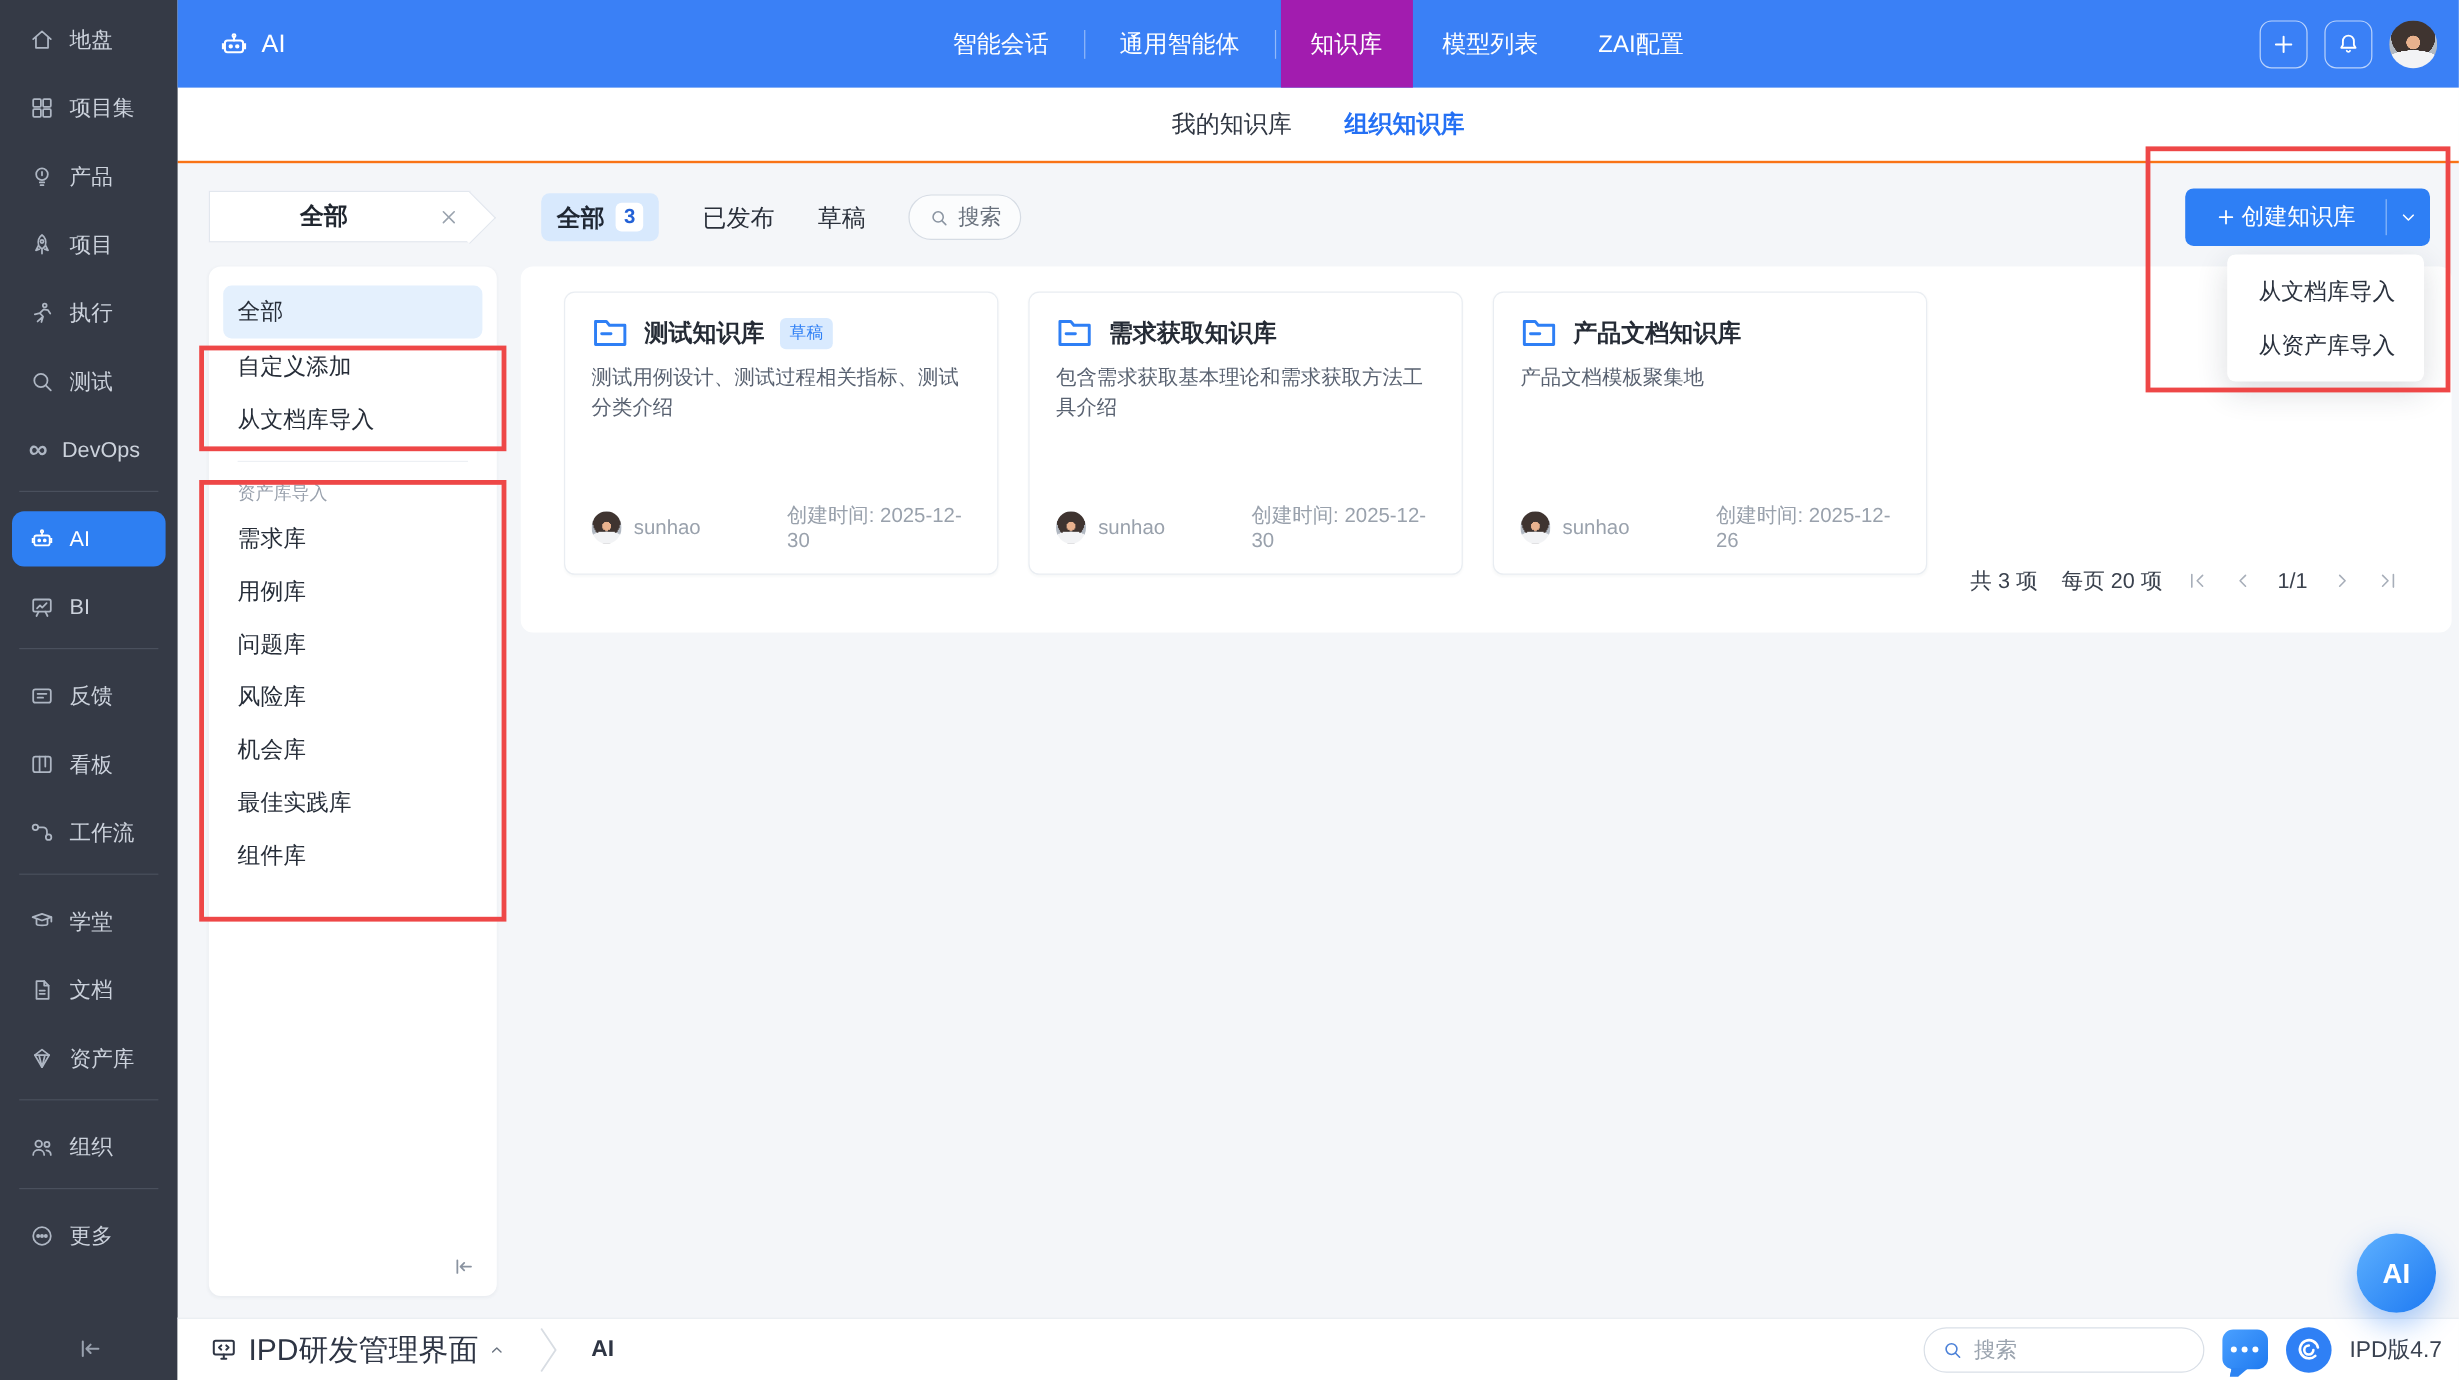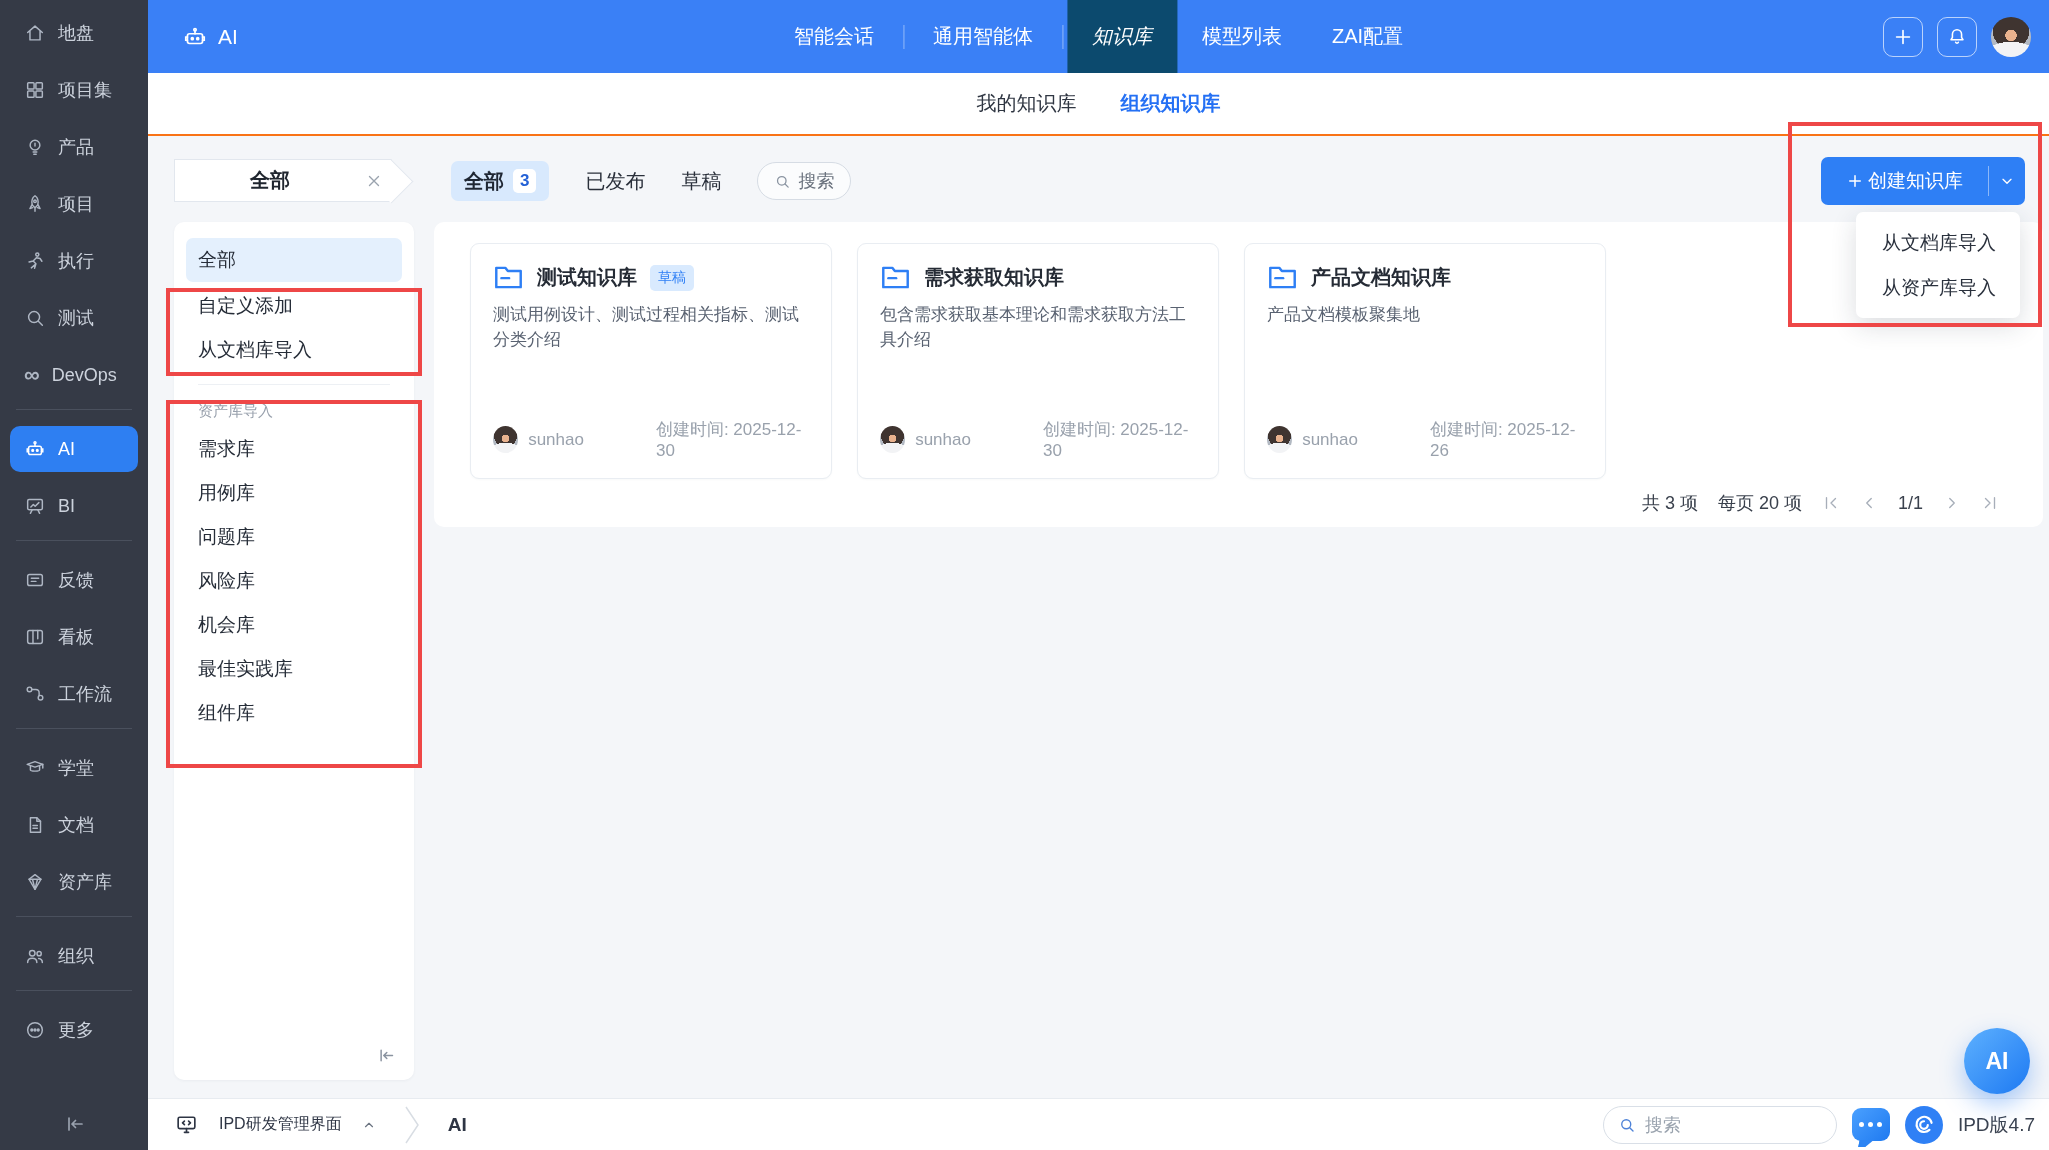--- a/index.html
+++ b/index.html
@@ -18,21 +18,21 @@
   .side-item.active svg { color:#ffffff; }
   .side-div { height:1px; background:#4a505d; margin:5px 16px 16px 16px; }
   .inf { font-size:22px; line-height:1; font-weight:bold; }
   .side-collapse { position:absolute; bottom:14px; left:0; width:148px; display:flex; justify-content:center; color:#99a1ae; cursor:pointer; }
 
   
   .navbar { position:absolute; left:148px; right:0; top:0; height:73px; background:#3a80f6; display:flex; align-items:center; z-index:6; }
   .nav-app { display:flex; align-items:center; gap:10px; color:#fff; font-size:21px; margin-left:34px; }
   .nav-menu { position:absolute; left:50%; transform:translateX(-50%); height:73px; display:flex; align-items:center; }
   .nav-item { height:73px; display:flex; align-items:center; padding:0 25px; color:#fff; font-size:20px; cursor:pointer; white-space:nowrap; }
-  .nav-item.active { background:#0c4a6e;font-style:italic; }
+  .nav-item.active { background:#a21caf; }
   .nav-sep { width:1px; height:24px; background:rgba(255,255,255,.45); margin:0 4px; }
   .nav-right { position:absolute; right:18px; display:flex; align-items:center; gap:14px; }
   .nav-btn { width:40px; height:40px; border:1.5px solid rgba(255,255,255,.65); border-radius:10px; display:flex; align-items:center; justify-content:center; color:#fff; cursor:pointer; }
   .avatar { width:40px; height:40px; border-radius:50%;
     background:
       radial-gradient(circle at 50% 46%, #e9b28e 0 19%, transparent 20%),
       radial-gradient(ellipse 62% 30% at 50% 92%, #f2f3f5 0 99%, transparent 100%),
       radial-gradient(ellipse 46% 42% at 50% 36%, #3f3430 0 99%, transparent 100%),
       linear-gradient(#c2c8cf,#a8afba);
     cursor:pointer; }
@@ -83,34 +83,34 @@
   .card-foot { position:absolute; left:22px; right:22px; bottom:17px; display:flex; align-items:center; }
   .mini-avatar { width:27px; height:27px; border-radius:50%;
     background:
       radial-gradient(circle at 50% 46%, #e9b28e 0 19%, transparent 20%),
       radial-gradient(ellipse 62% 30% at 50% 92%, #f2f3f5 0 99%, transparent 100%),
       radial-gradient(ellipse 46% 42% at 50% 36%, #3f3430 0 99%, transparent 100%),
       linear-gradient(#c2c8cf,#a8afba); }
   .owner { margin-left:10px; font-size:17px; color:#99a1ac; }
   .created { margin-left:72px; font-size:17px; color:#99a1ac; }
 
-  .pager { position:absolute; right:44px; bottom:12px; display:flex; align-items:center; gap:20px; font-size:18px; color:#3a414d; }
+  .pager { position:absolute; right:44px; bottom:31px; display:flex; align-items:center; gap:20px; font-size:18px; color:#3a414d; }
   .pager .pico { color:#a7aeb9; cursor:pointer; display:flex; }
   .pager .pnum { color:#3a414d; }
 
   
   .anno { position:absolute; border:4px solid #ee4747; z-index:50; pointer-events:none; }
   .anno1 { left:166px; top:288px; width:256px; height:88px; }
   .anno2 { left:166px; top:400px; width:256px; height:368px; }
   .anno3 { left:1788px; top:122px; width:254px; height:205px; }
 
   
   .bottombar { position:absolute; left:148px; right:0; bottom:0; height:52px; background:#fff; border-top:1px solid #e7ebf0; display:flex; align-items:center; z-index:10; }
   .bb-left { display:flex; align-items:center; margin-left:26px; gap:10px; color:#2e3544; }
-  .bb-app { font-size:16px; cursor:pointer; display:flex; align-items:center; gap:20px; color:#2e3544; }
+  .bb-app { font-size:25px; cursor:pointer; display:flex; align-items:center; gap:8px; color:#2e3544; }
   .bb-caret { color:#6a7380; }
   .bb-chev { color:#d8dde3; margin:0 18px; }
   .bb-crumb { font-size:19px; font-weight:bold; color:#2e3544; }
   .bb-right { position:absolute; right:14px; display:flex; align-items:center; gap:15px; }
   .bb-search { width:234px; height:38px; border:1px solid #d9dfe7; border-radius:19px; display:flex; align-items:center; gap:9px; padding-left:14px; font-size:18px; color:#9aa3ae; background:#fff; cursor:text; }
   .bb-search svg { color:#4d82d8; }
   .chat-ico { width:38px; height:33px; border-radius:9px; background:linear-gradient(135deg,#4aa0ff,#1f7af0); position:relative; display:flex; align-items:center; justify-content:center; gap:4px; cursor:pointer; }
   .chat-ico i { width:5px; height:5px; border-radius:50%; background:#fff; }
   .chat-ico:after { content:""; position:absolute; left:7px; bottom:-6px; border:7px solid transparent; border-top-color:#2c84f3; border-left-color:#2c84f3; border-bottom-width:0; transform:skewX(-12deg); }
   .logo { width:38px; height:38px; border-radius:50%; background:#2f80f5; display:flex; align-items:center; justify-content:center; color:#fff; }

